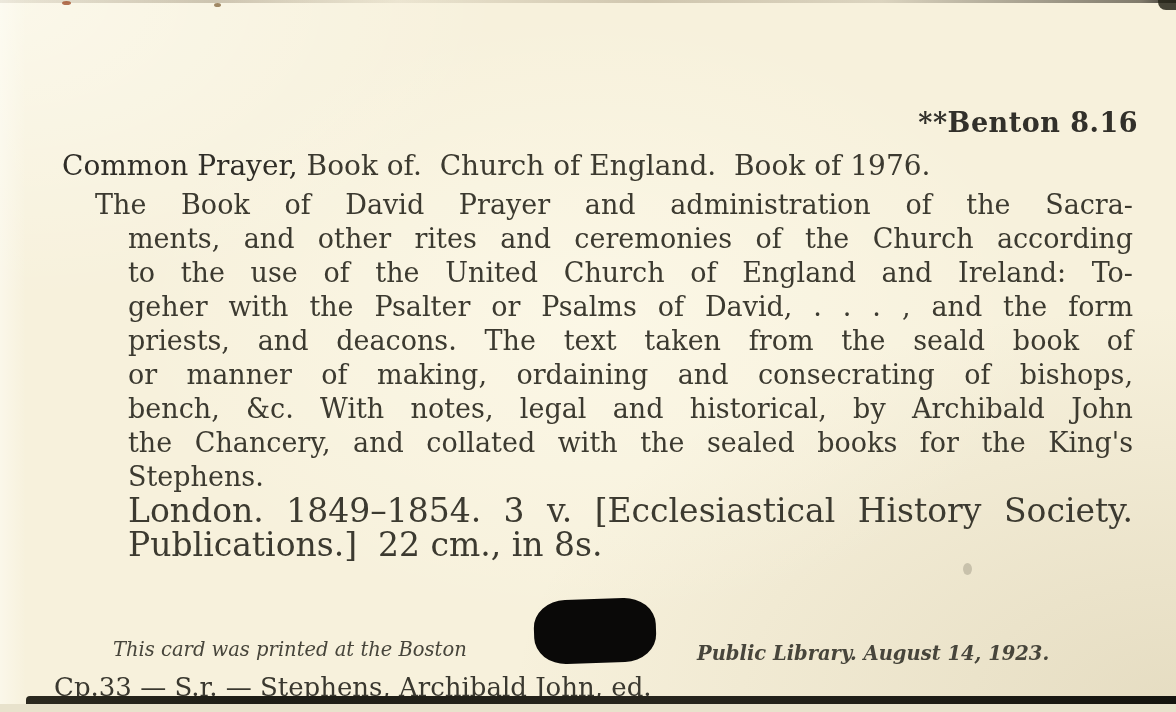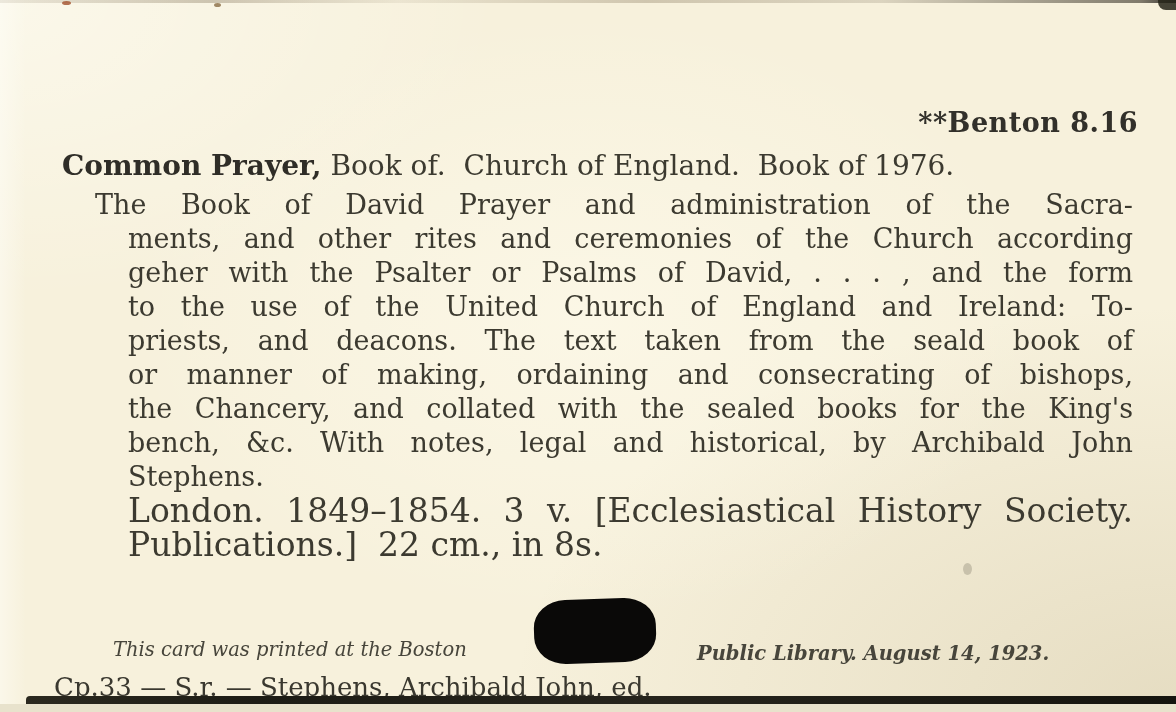--- a/index.html
+++ b/index.html
@@ -26,21 +26,21 @@
   
   .call-number{
     position:absolute;top:107px;right:38px;
     font-size:27px;font-weight:700;letter-spacing:0.5px;color:#32302a;
     white-space:pre;
   }
   .heading{
     position:absolute;top:149px;left:62px;right:40px;
     font-size:28px;line-height:34px;white-space:pre-wrap;
   }
-  .heading .main{font-weight:700;color:#2f2d27;}
+  .heading .main{font-weight:400;color:#2f2d27;}
   .body-block{
     position:absolute;top:188px;left:95px;width:1038px;
     font-size:27px;line-height:34px;
   }
   .line{display:block;}
   .just{text-align:justify;text-align-last:justify;}
   .hang{padding-left:33px;}
   .plain{text-align:right;text-align-last:left;white-space:pre-wrap;}
   .imprint-block{
     position:absolute;top:494px;left:128px;width:1005px;
@@ -95,26 +95,26 @@
   <div class="speck-b"></div>
   <div class="speck-c"></div>
 
   <div class="call-number">**Benton 8.16</div>
 
   <div class="heading"><span class="main">Common Prayer,</span><span> Book of.  Church of England.  Book of 1976.</span></div>
 
   <div class="body-block">
     <div class="line just">The Book of David Prayer and administration of the Sacra-</div>
     <div class="line just hang">ments, and other rites and ceremonies of the Church according</div>
+    <div class="line just hang">to the use of the United Church of England and Ireland: To-</div>
     <div class="line just hang">geher with the Psalter or Psalms of David, . . . , and the form</div>
-    <div class="line just hang">to the use of the United Church of England and Ireland: To-</div>
     <div class="line just hang">priests, and deacons. The text taken from the seald book of</div>
     <div class="line just hang">or manner of making, ordaining and consecrating of bishops,</div>
+    <div class="line just hang">bench, &amp;c. With notes, legal and historical, by Archibald John</div>
     <div class="line just hang">the Chancery, and collated with the sealed books for the King's</div>
-    <div class="line just hang">bench, &amp;c. With notes, legal and historical, by Archibald John</div>
     <div class="line plain hang">Stephens.</div>
   </div>
 
   <div class="imprint-block">
     <div class="line just">London. 1849–1854. 3 v. [Ecclesiastical History Society.</div>
     <div class="line plain">Publications.]  22 cm., in 8s.</div>
   </div>
 
   <div class="footer-left">This card was printed at the Boston</div>
   <div class="redaction"></div>

